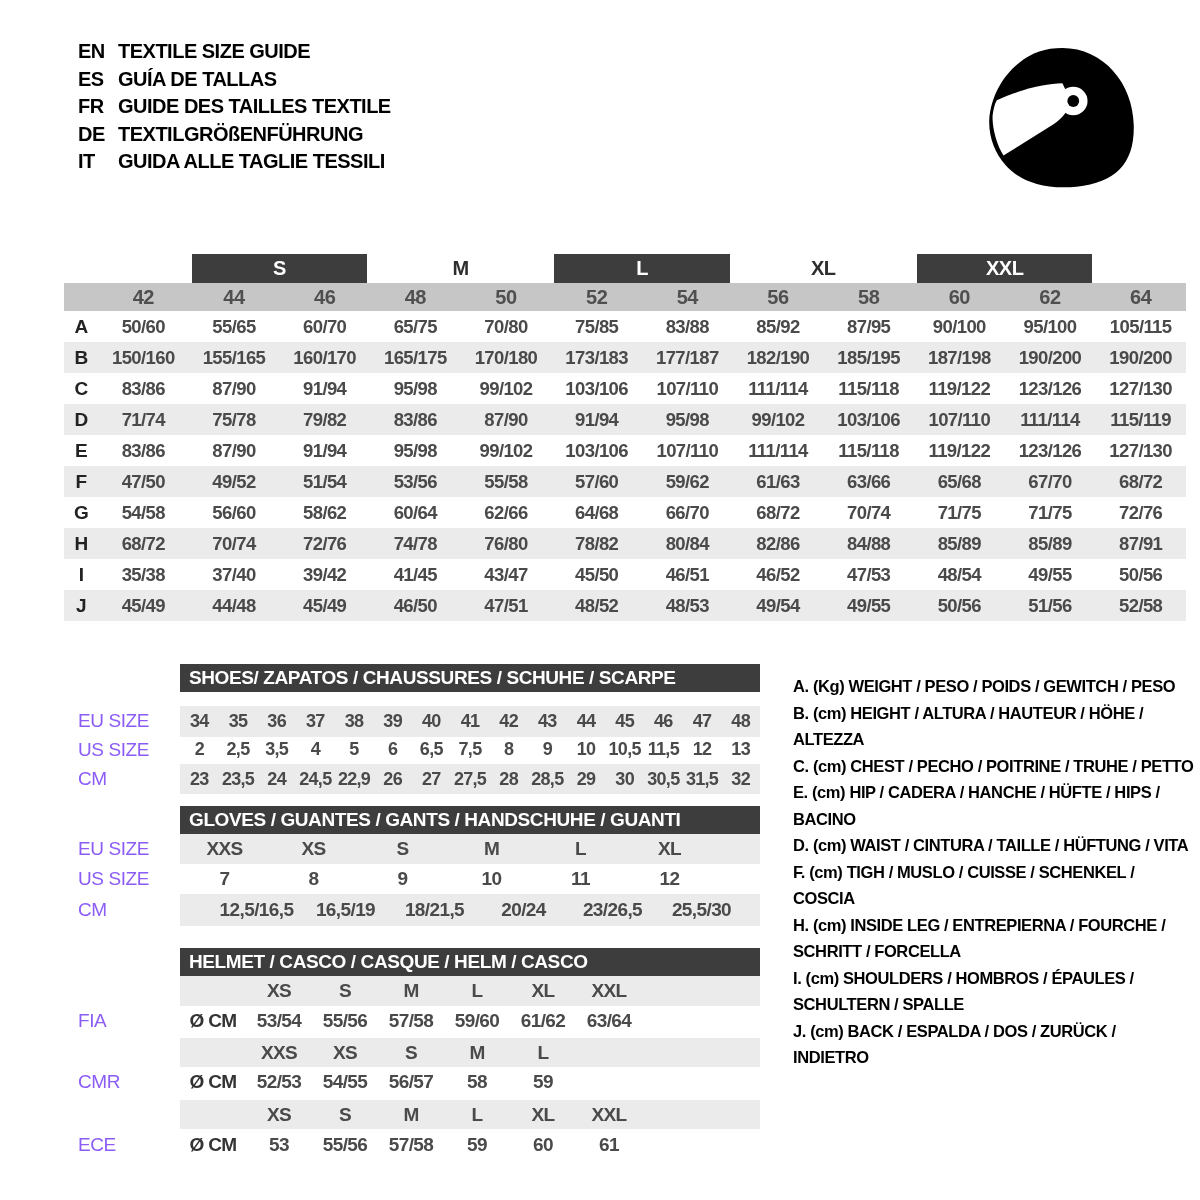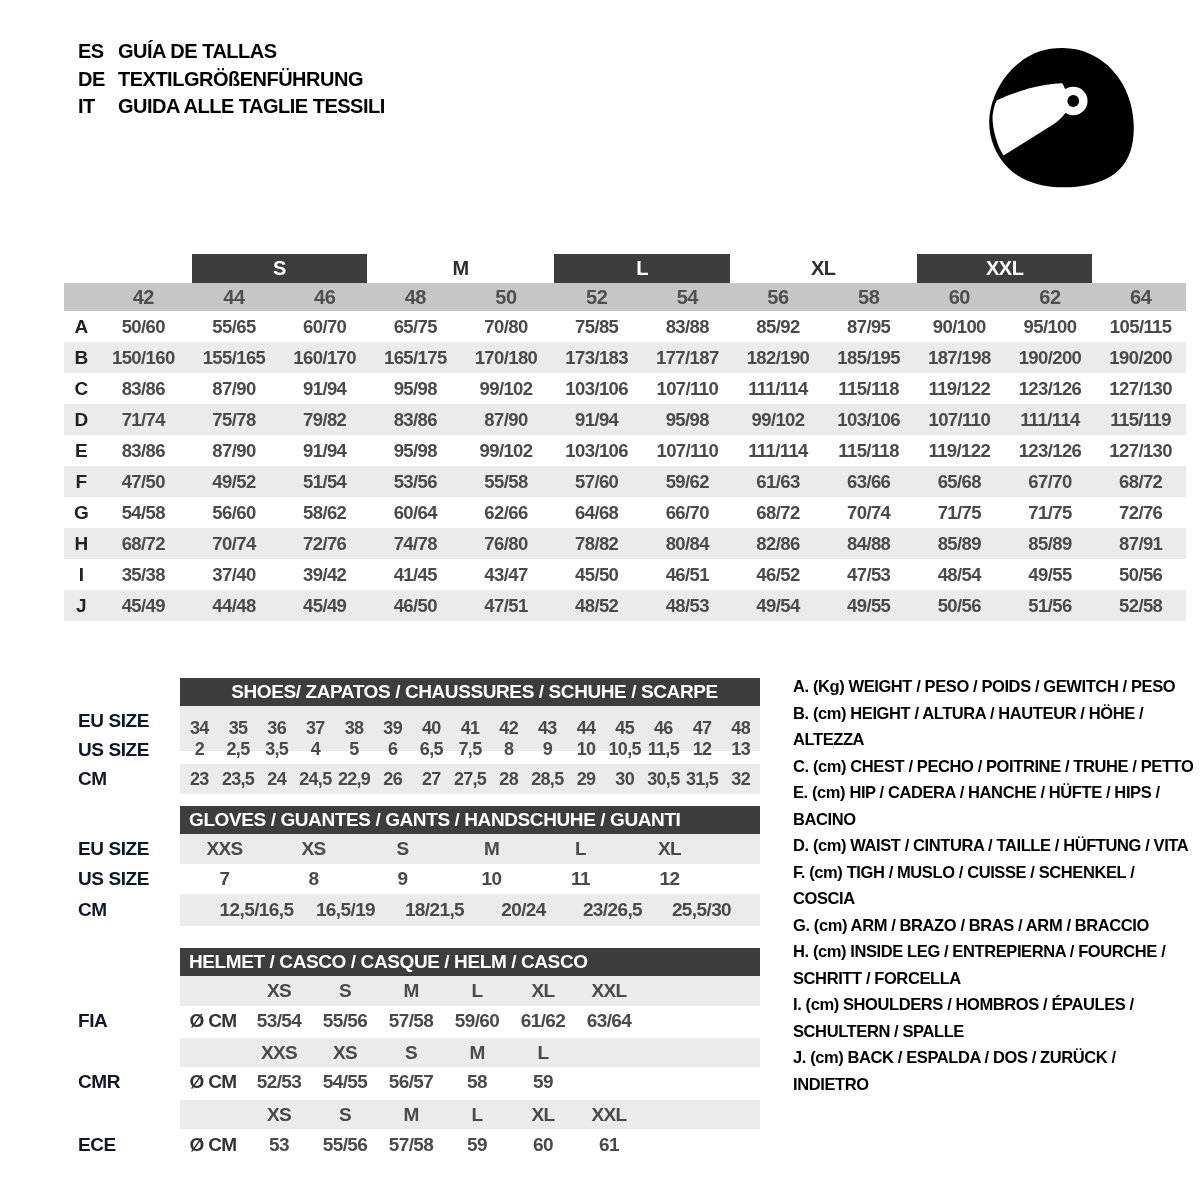--- a/index.html
+++ b/index.html
@@ -22,21 +22,21 @@
   .gbox { background:#3d3d3d; color:#fff; font-weight:bold; font-size:20px; line-height:29px; height:29px; margin:0 3px; letter-spacing:-0.5px; }
   .gtext { color:#2e2e2e; font-weight:bold; font-size:20px; letter-spacing:-0.5px; }
   .band { background:#c6c6c6; height:28px; font-weight:bold; font-size:20px; color:#4f4f4f; letter-spacing:-0.5px; }
   .drow { height:31px; font-weight:bold; font-size:18.5px; color:#4a4a4a; letter-spacing:-0.6px; }
   .drow .rlab { color:#222; font-size:19px; }
   .stripe { background:#ebebeb; }
 
   
   .secbar { position:absolute; left:180px; width:580px; height:28px; background:#3d3d3d; color:#fff;
     font-weight:bold; font-size:19px; line-height:28px; padding-left:9px; letter-spacing:-0.4px; }
-  .sidelab { position:absolute; left:78px; font-weight:bold; font-size:19px; color:#0f172a;
+  .sidelab { position:absolute; left:78px; font-weight:normal; font-size:19px; color:#8b5cf6;
     letter-spacing:-0.4px; display:flex; align-items:center; }
 
   
   .srow { position:absolute; left:180px; width:580px; display:grid; grid-template-columns:repeat(15,1fr);
     align-items:center; text-align:center; font-weight:bold; font-size:18px; color:#4a4a4a; letter-spacing:-0.7px; }
   
   .grow { position:absolute; left:180px; width:580px; display:grid; grid-template-columns:repeat(6,89px);
     align-items:center; text-align:center; font-weight:bold; font-size:19px; color:#4a4a4a; letter-spacing:-0.6px; }
   
   .hrow { position:absolute; left:180px; width:580px; display:grid; grid-template-columns:66px repeat(6,66px);
@@ -48,22 +48,30 @@
   .legend { position:absolute; left:793px; top:673px; width:402px; }
   .legline { font-weight:bold; font-size:16.5px; line-height:26.5px; color:#000; letter-spacing:-0.4px; }
 </style>
 </head>
 <body>
 
 <div>
 
   <div class="lang-block">
     <div class="lang-line">
+      <span class="lang-code">EN</span>
+      <span class="lang-title">TEXTILE SIZE GUIDE</span>
+    </div>
+    <div class="lang-line">
       <span class="lang-code">ES</span>
       <span class="lang-title">GUÍA DE TALLAS</span>
+    </div>
+    <div class="lang-line">
+      <span class="lang-code">FR</span>
+      <span class="lang-title">GUIDE DES TAILLES TEXTILE</span>
     </div>
     <div class="lang-line">
       <span class="lang-code">DE</span>
       <span class="lang-title">TEXTILGRÖßENFÜHRUNG</span>
     </div>
     <div class="lang-line">
       <span class="lang-code">IT</span>
       <span class="lang-title">GUIDA ALLE TAGLIE TESSILI</span>
     </div>
   </div>
@@ -245,25 +253,25 @@
         <div>48/52</div>
         <div>48/53</div>
         <div>49/54</div>
         <div>49/55</div>
         <div>50/56</div>
         <div>51/56</div>
         <div>52/58</div>
       </div>
     </div>
 
-  <div class="secbar" style="top:678px;text-align:center;">SHOES/ ZAPATOS / CHAUSSURES / SCHUHE / SCARPE</div>
+  <div class="secbar" style="top:664px;">SHOES/ ZAPATOS / CHAUSSURES / SCHUHE / SCARPE</div>
   <div class="sidelab" style="top:706px;height:29px;">EU SIZE</div>
   <div class="sidelab" style="top:735px;height:29px;">US SIZE</div>
   <div class="sidelab" style="top:764px;height:30px;">CM</div>
-  <div class="srow rowbg" id="shoesEu" style="top:706px;height:45px;">
+  <div class="srow rowbg" id="shoesEu" style="top:706px;height:31px;">
       <div>34</div>
       <div>35</div>
       <div>36</div>
       <div>37</div>
       <div>38</div>
       <div>39</div>
       <div>40</div>
       <div>41</div>
       <div>42</div>
       <div>43</div>
@@ -396,19 +404,18 @@
       <div>61</div>
     </div>
 
   <div class="legend" id="legendBlock">
       <div class="legline">A. (Kg) WEIGHT / PESO / POIDS / GEWITCH / PESO</div>
       <div class="legline">B. (cm) HEIGHT / ALTURA / HAUTEUR / HÖHE / ALTEZZA</div>
       <div class="legline">C. (cm) CHEST / PECHO / POITRINE / TRUHE / PETTO</div>
       <div class="legline">E. (cm) HIP / CADERA / HANCHE / HÜFTE / HIPS / BACINO</div>
       <div class="legline">D. (cm) WAIST / CINTURA / TAILLE / HÜFTUNG / VITA</div>
       <div class="legline">F. (cm) TIGH / MUSLO / CUISSE / SCHENKEL / COSCIA</div>
-      <div class="legline">G. (cm) ARM / BRAZO / BRAS / ARM / BRACCIO</div>
       <div class="legline">H. (cm) INSIDE LEG / ENTREPIERNA / FOURCHE / SCHRITT / FORCELLA</div>
       <div class="legline">I. (cm) SHOULDERS / HOMBROS / ÉPAULES / SCHULTERN / SPALLE</div>
       <div class="legline">J. (cm) BACK / ESPALDA / DOS / ZURÜCK / INDIETRO</div>
     </div>
 
 </div>
 
 </body></html>

